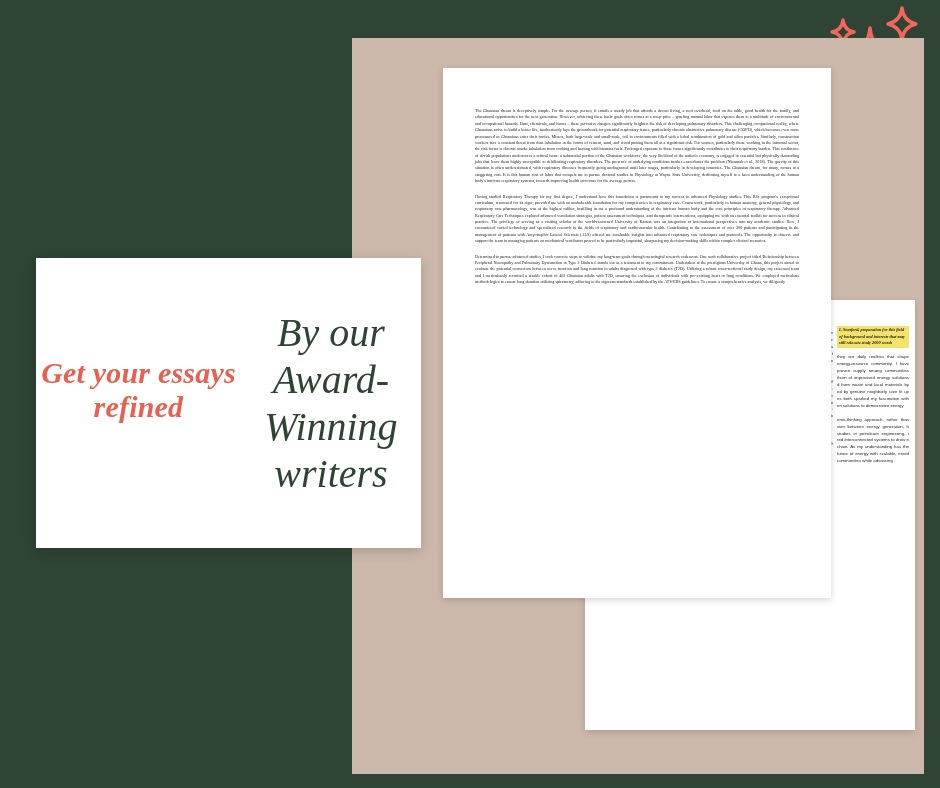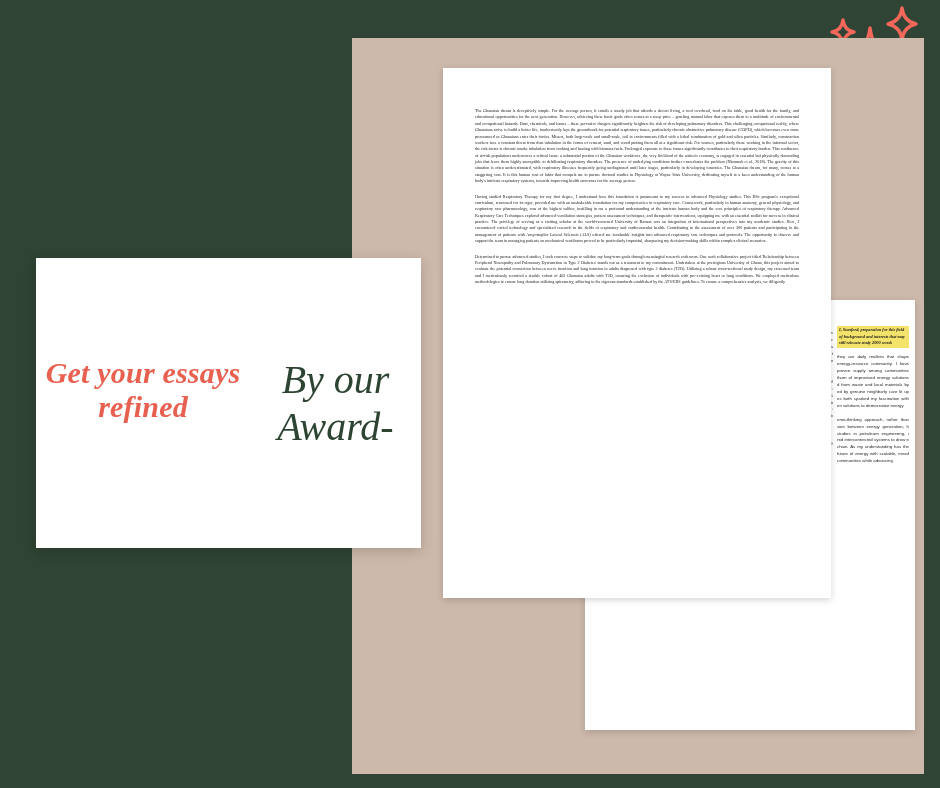--- a/index.html
+++ b/index.html
@@ -184,14 +184,15 @@
     <div class="para">The Ghanaian dream is deceptively simple. For the average person, it entails a steady job that affords a decent living, a roof overhead, food on the table, good health for the family, and educational opportunities for the next generation. However, achieving these basic goals often comes at a steep price – grueling manual labor that exposes them to a multitude of environmental and occupational hazards. Dust, chemicals, and fumes – these pervasive dangers significantly heighten the risk of developing pulmonary disorders. This challenging occupational reality, where Ghanaians strive to build a better life, inadvertently lays the groundwork for potential respiratory issues, particularly chronic obstructive pulmonary disease (COPD), which becomes even more pronounced as Ghanaians enter their forties. Miners, both large-scale and small-scale, toil in environments filled with a lethal combination of gold and silica particles. Similarly, construction workers face a constant threat from dust inhalation in the forms of cement, sand, and wood putting them all at a significant risk. For women, particularly those working in the informal sector, the risk factor is chronic smoke inhalation from cooking and heating with biomass fuels. Prolonged exposure to these fumes significantly contributes to their respiratory burden. This confluence of at-risk populations underscores a critical issue: a substantial portion of the Ghanaian workforce, the very lifeblood of the nation's economy, is engaged in essential but physically demanding jobs that leave them highly susceptible to debilitating respiratory disorders. The presence of underlying conditions further exacerbates the problem (Nkrumah et al., 2018). The gravity of this situation is often underestimated, with respiratory illnesses frequently going undiagnosed until later stages, particularly in developing countries. The Ghanaian dream, for many, comes at a staggering cost. It is this human cost of labor that compels me to pursue doctoral studies in Physiology at Wayne State University, dedicating myself to a keen understanding of the human body's intricate respiratory systems, towards improving health outcomes for the average person.</div>
     <div class="para">Having studied Respiratory Therapy for my first degree, I understand how this foundation is paramount to my success in advanced Physiology studies. This BSc program's exceptional curriculum, renowned for its rigor, provided me with an unshakeable foundation for my competencies in respiratory care. Coursework, particularly in human anatomy, general physiology, and respiratory care pharmacology, was of the highest caliber, instilling in me a profound understanding of the intricate human body and the core principles of respiratory therapy. Advanced Respiratory Care Techniques explored advanced ventilation strategies, patient assessment techniques, and therapeutic interventions, equipping me with an essential toolkit for success in clinical practice. The privilege of serving as a visiting scholar at the world-renowned University of Kansas was an integration of international perspectives into my academic studies. Here, I encountered varied technology and specialized research in the fields of respiratory and cardiovascular health. Contributing to the assessment of over 300 patients and participating in the management of patients with Amyotrophic Lateral Sclerosis (ALS) offered me invaluable insights into advanced respiratory care techniques and protocols. The opportunity to observe and support the team in managing patients on mechanical ventilators proved to be particularly impactful, sharpening my decision-making skills within complex clinical scenarios.</div>
     <div class="para">Determined to pursue advanced studies, I took concrete steps to validate my long-term goals through meaningful research endeavors. One such collaborative project titled 'Relationship between Peripheral Neuropathy and Pulmonary Dysfunction in Type 2 Diabetes' stands out as a testament to my commitment. Undertaken at the prestigious University of Ghana, this project aimed to evaluate the potential connection between nerve function and lung function in adults diagnosed with type 2 diabetes (T2D). Utilizing a robust cross-sectional study design, my esteemed team and I meticulously recruited a sizable cohort of 402 Ghanaian adults with T2D, ensuring the exclusion of individuals with pre-existing heart or lung conditions. We employed meticulous methodologies to ensure long duration utilizing spirometry, adhering to the rigorous standards established by the ATS/ERS guidelines. To ensure a comprehensive analysis, we diligently</div>
   </div>
 </div>
 
 <div class="promo">
   <div class="promo-line1">Get your essays refined</div>
   <div class="promo-line2">
     <span>By our Award-</span><br>
+    <span>Winning writers</span>
   </div>
 </div>
 
 </body></html>

